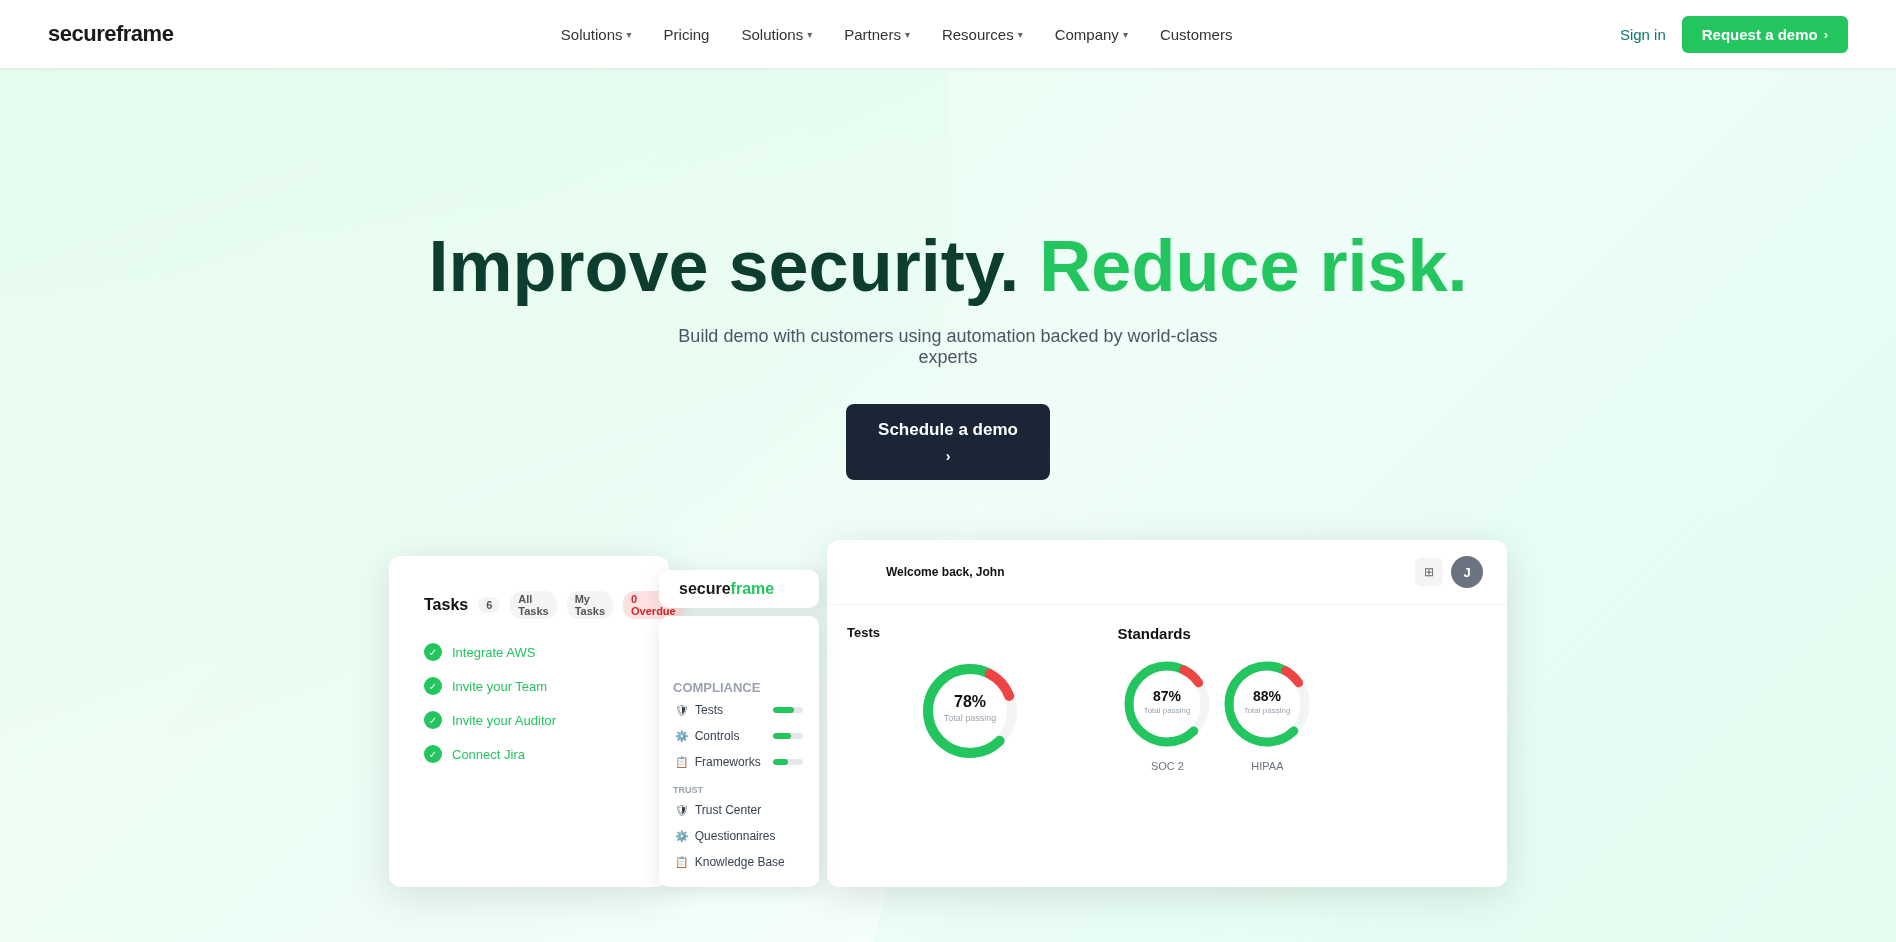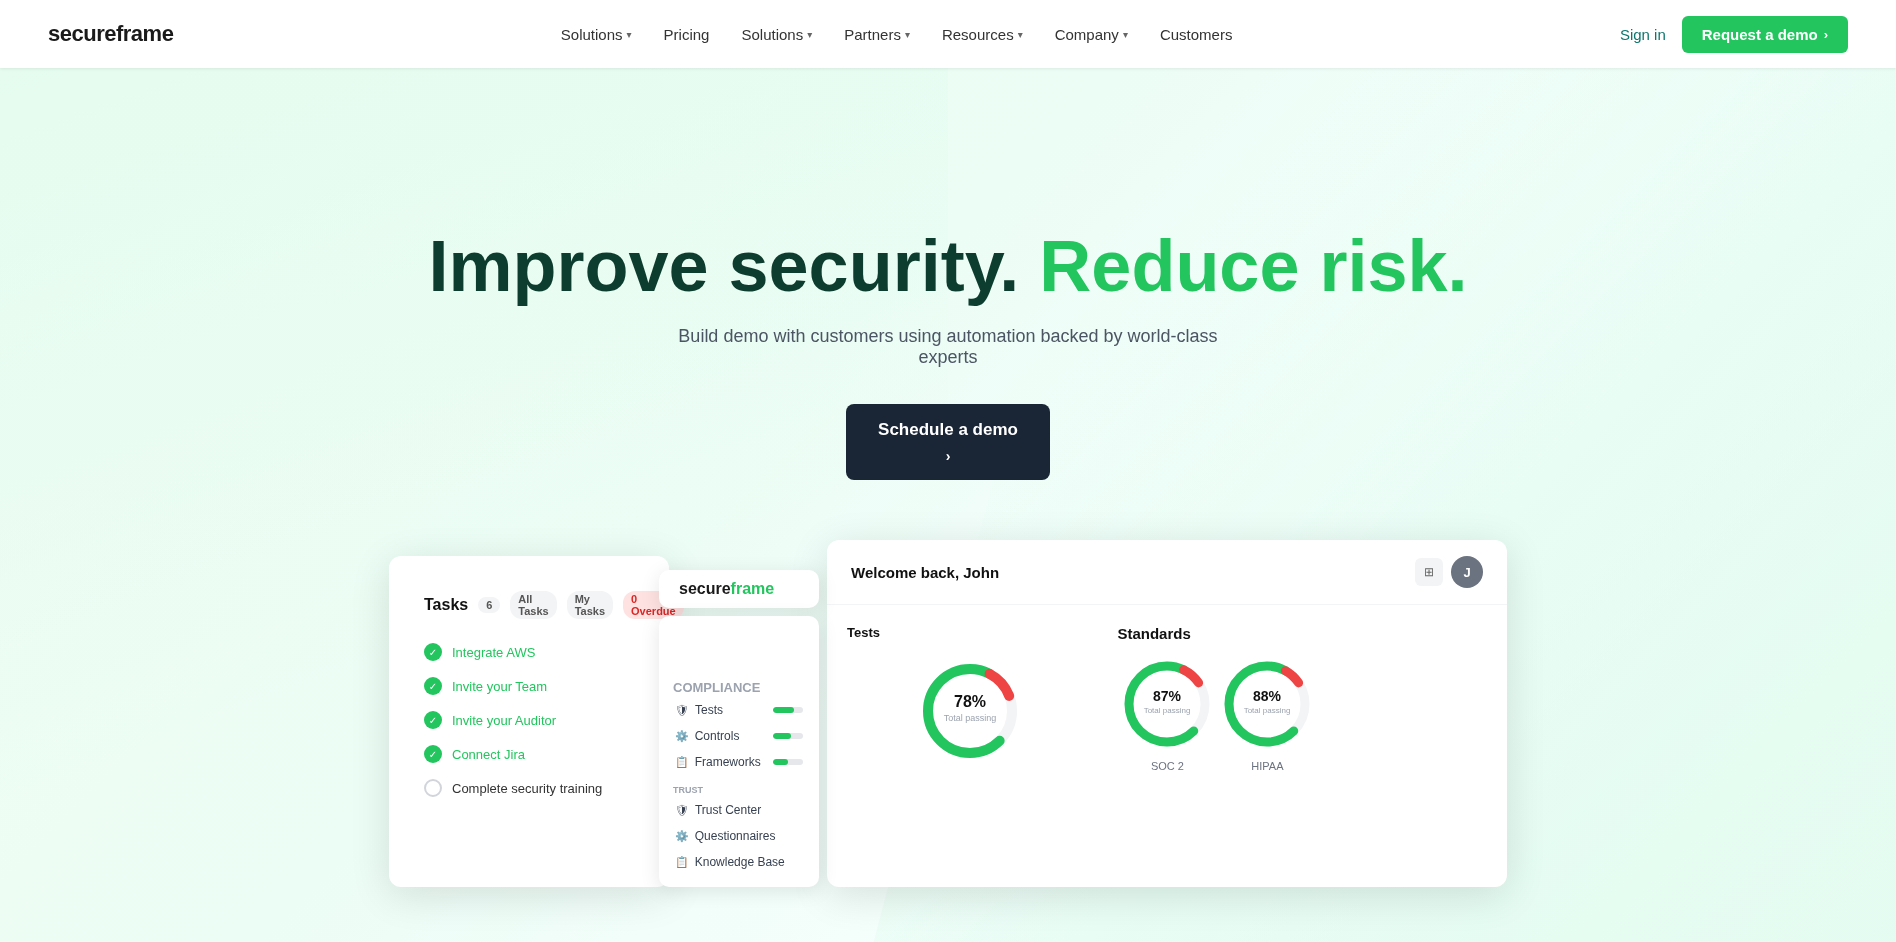--- a/index.html
+++ b/index.html
@@ -94,21 +94,21 @@
     .main-dashboard {
       background: #fff; border-radius: 12px;
       box-shadow: 0 8px 40px rgba(0,0,0,0.12);
       width: 680px; padding: 0;
       overflow: hidden; margin-left: -30px;
     }
     .dashboard-header {
       display: flex; align-items: center; justify-content: space-between;
       padding: 16px 24px; border-bottom: 1px solid #f3f4f6;
     }
-    .welcome-text { font-size: 15px; font-weight: 600; color: #111; }
+    .welcome-text { font-size: 12px; font-weight: 600; color: #111; margin-left: 35px; }
     .dashboard-icons { display: flex; align-items: center; gap: 8px; }
     .dash-icon { width: 28px; height: 28px; background: #f3f4f6; border-radius: 6px; display:flex;align-items:center;justify-content:center;font-size:12px;color:#666; }
     .dash-avatar { width: 32px; height: 32px; border-radius: 50%; background: #6b7280; overflow:hidden;display:flex;align-items:center;justify-content:center;color:#fff;font-size:13px;font-weight:600; }
 
     
     .compliance-item {
       display: flex; align-items: center; justify-content: space-between;
       padding: 6px 16px; font-size: 12px; color: #374151;
     }
     .compliance-bar { width: 30px; height: 6px; background: #e5e7eb; border-radius: 3px; overflow: hidden; }
@@ -206,24 +206,20 @@
         <span class="task-label done">Invite your Team</span>
       </div>
       <div class="task-item">
         <div class="task-check done">✓</div>
         <span class="task-label done">Invite your Auditor</span>
       </div>
       <div class="task-item">
         <div class="task-check done">✓</div>
         <span class="task-label done">Connect Jira</span>
       </div>
-      <div class="task-item">
-        <div class="task-check pending"></div>
-        <span class="task-label">Complete security training</span>
-      </div>
     </div>
 
     <div style="position:relative; z-index:4; margin-left: -10px; margin-top: 0; align-self: flex-start;">
       <div style="background:#fff; border-radius:10px; box-shadow:0 4px 20px rgba(0,0,0,0.1); padding:10px 20px; font-size:16px; font-weight:800; color:#1a1a1a; margin-bottom: 8px; margin-top: 30px;">
         secure<span style="color:#22c55e;">frame</span>
       </div>
 
       <div style="background:#fff; border-radius:10px; box-shadow:0 4px 20px rgba(0,0,0,0.1); padding:12px 0; width:160px;">
         <div style="padding:4px 14px 2px; font-size:13px; color:#9ca3af; font-weight:700; text-transform:uppercase;margin-top:48px;">Compliance</div>
         <div class="compliance-item">

